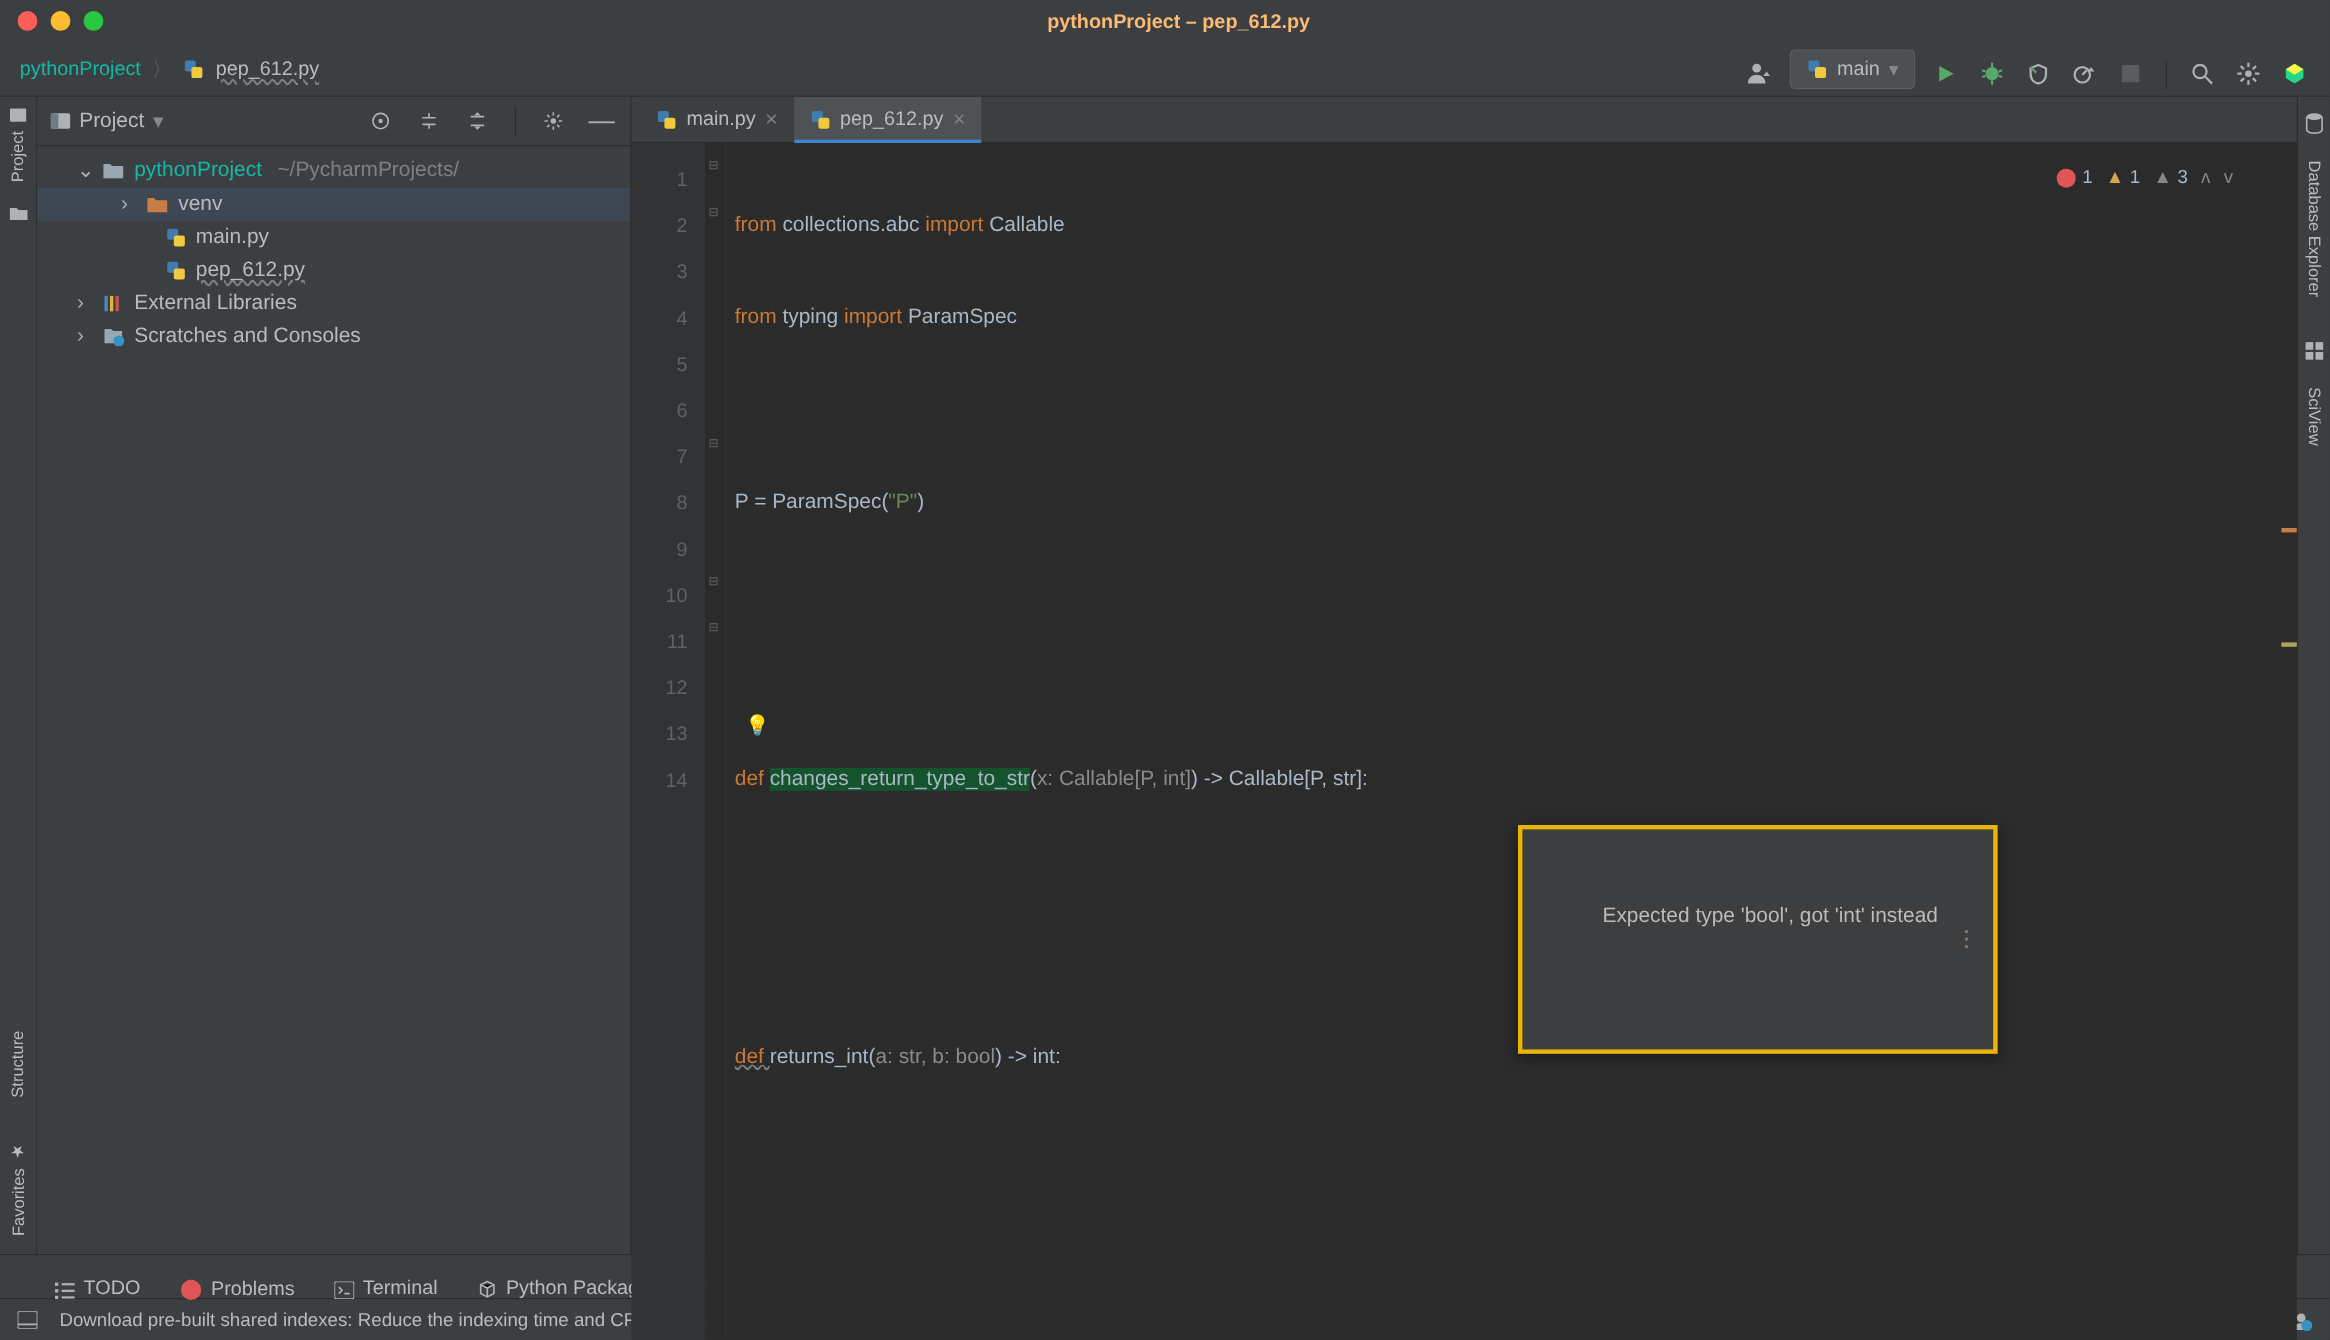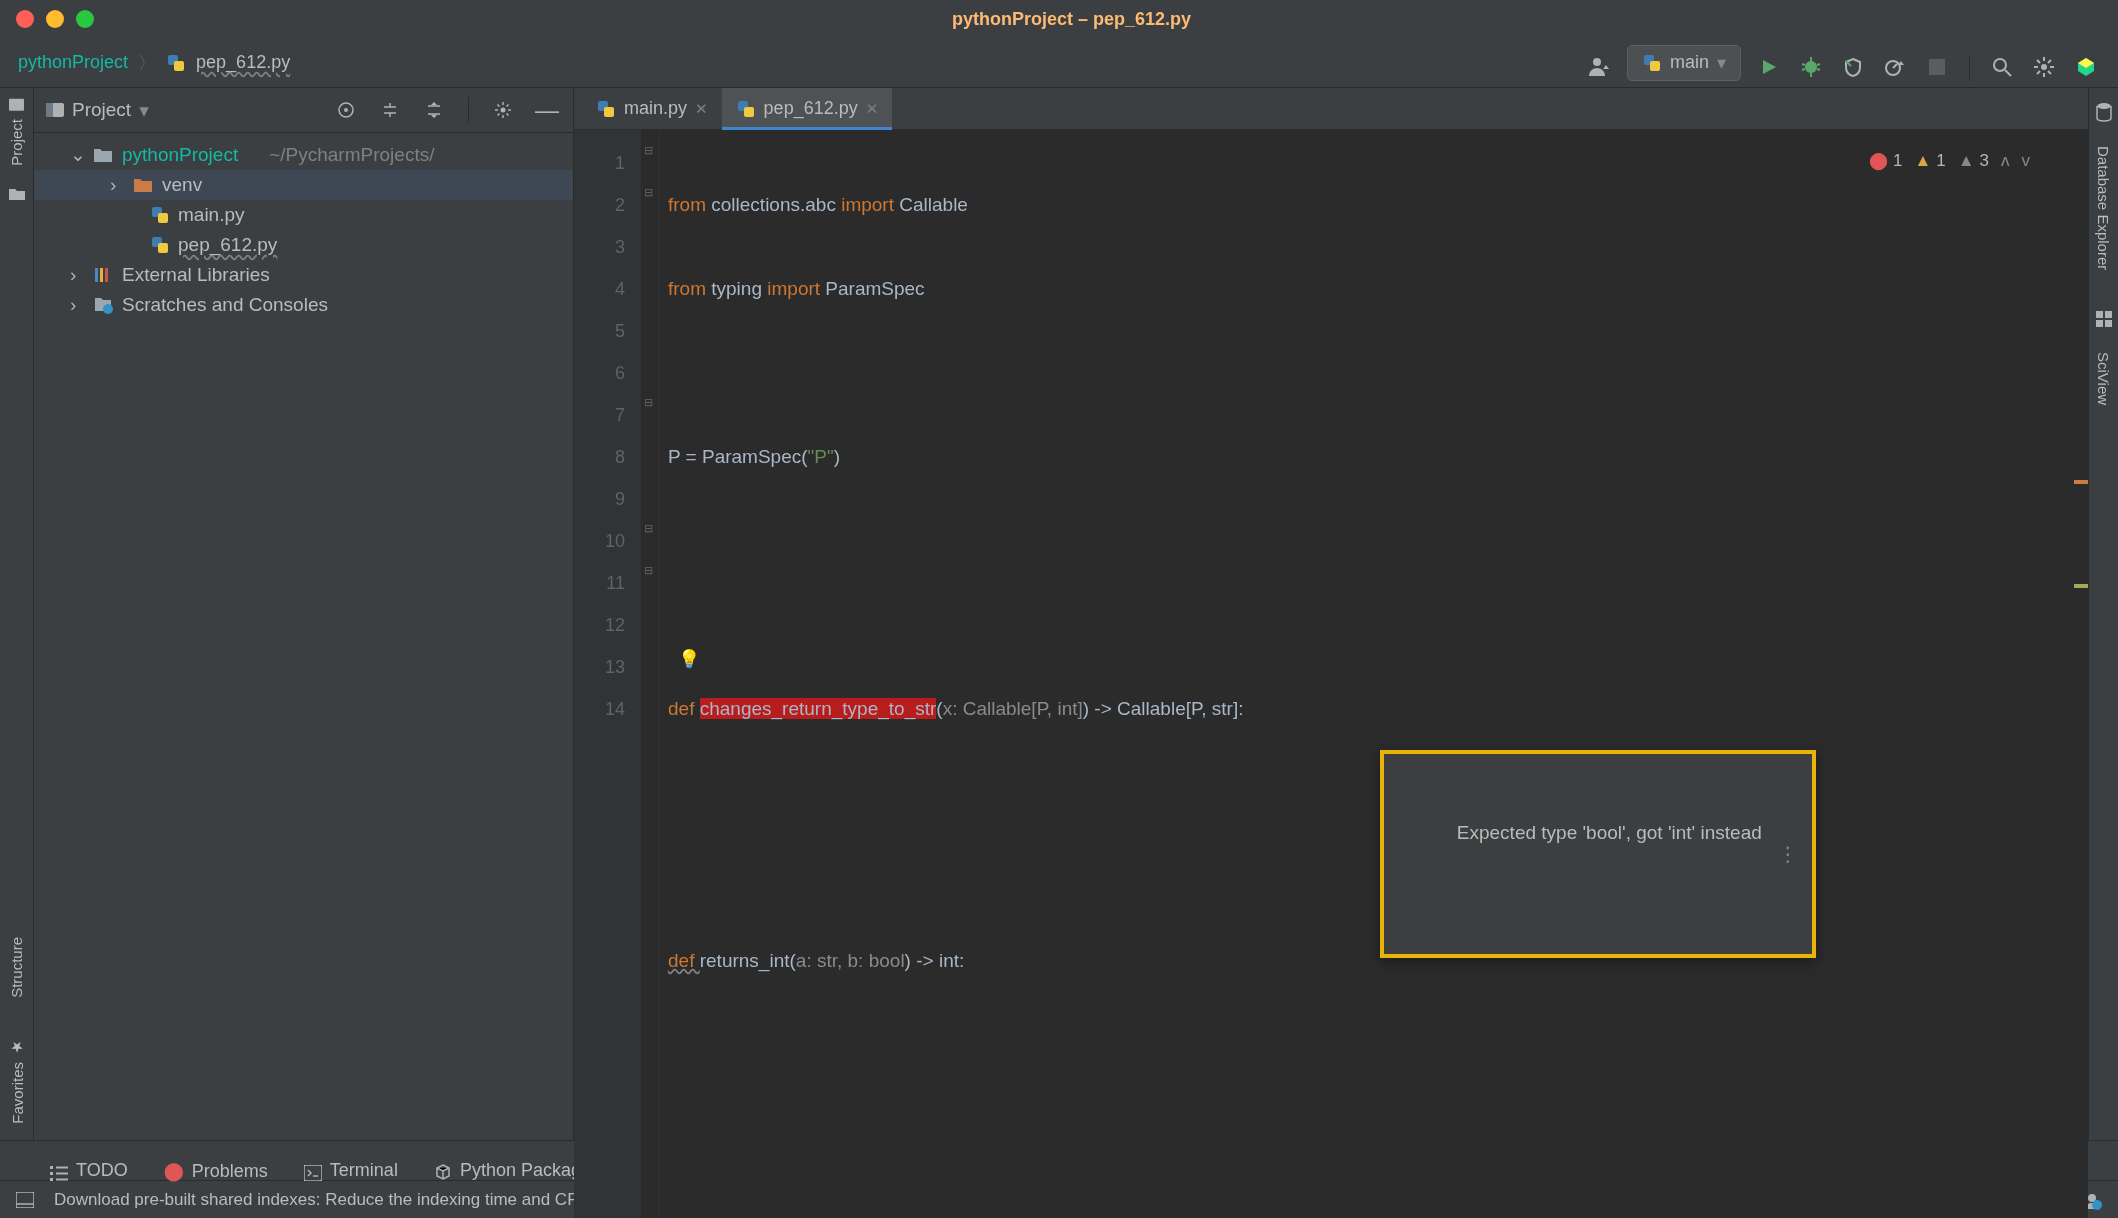--- a/index.html
+++ b/index.html
@@ -55,21 +55,21 @@
 .editor-and-right { flex: 1; display: flex; position: relative; }
 .gutter { width: 68px; background: #313335; color: #606366; font-family: "JetBrains Mono", Menlo, monospace; font-size: 18px; text-align: right; padding-top: 12px; line-height: 42px; border-right: 1px solid #2b2b2b; }
 .gutter div { padding-right: 16px; height: 42px; }
 .fold-strip { width: 18px; background: #2b2b2b; border-right: 1px solid #313335; position: relative; }
 .fold-mark { position: absolute; left: 2px; font-size: 11px; color: #606366; }
 .code { flex: 1; background: #2b2b2b; font-family: "JetBrains Mono", Menlo, monospace; font-size: 19px; line-height: 42px; padding: 12px 0 0 8px; position: relative; white-space: pre; color: #a9b7c6; }
 .kw { color: #cc7832; }
 .str { color: #6a8759; }
 .num { color: #6897bb; }
 .builtin { color: #a9b7c6; }
-.hl-fn { background: #b91c1c; }
+.hl-fn { background: #14532d; }
 .param { color: #8a8a8a; }
 .intention-bulb { position: absolute; top: 508px; left: 18px; color: #f0a732; font-size: 18px; }
 
 .inspect-badge { position: absolute; top: 10px; right: 44px; display: flex; gap: 12px; align-items: center; font-size: 17px; }
 .insp-item { display: flex; align-items: center; gap: 5px; }
 .insp-red { color: #e05555; }
 .insp-yellow { color: #d6a84c; }
 .insp-gray { color: #888; }
 
 .tooltip { position: absolute; top: 620px; left: 720px; background: #3c3e40; border: 4px solid #eab308; padding: 16px 50px 16px 20px; color: #bbbbbb; font-size: 19px; box-shadow: 0 4px 12px rgba(0,0,0,0.4); }
@@ -249,21 +249,21 @@
     </div>
     <div class="tree">
       <div class="tree-row indent-1">
         <span class="chevron">⌄</span>
         <span class="tree-icon folder-icon">
             <svg width="20" height="16" viewBox="0 0 20 16">
               <path d="M1 2h6l2 2h10v11H1z" fill="#9aa7b0"></path>
             </svg>
           </span>
         <span class="boldish">pythonProject</span>
-        <span class="muted" style="margin-left:23px;">~/PycharmProjects/</span>
+        <span class="muted" style="margin-left:6px;">~/PycharmProjects/</span>
       </div>
       <div class="tree-row indent-2 selected">
         <span class="chevron">›</span>
         <span class="tree-icon">
             <svg width="20" height="16" viewBox="0 0 20 16">
               <path d="M1 2h6l2 2h10v11H1z" fill="#c97c45"></path>
             </svg>
           </span>
         <span>venv</span>
       </div>

